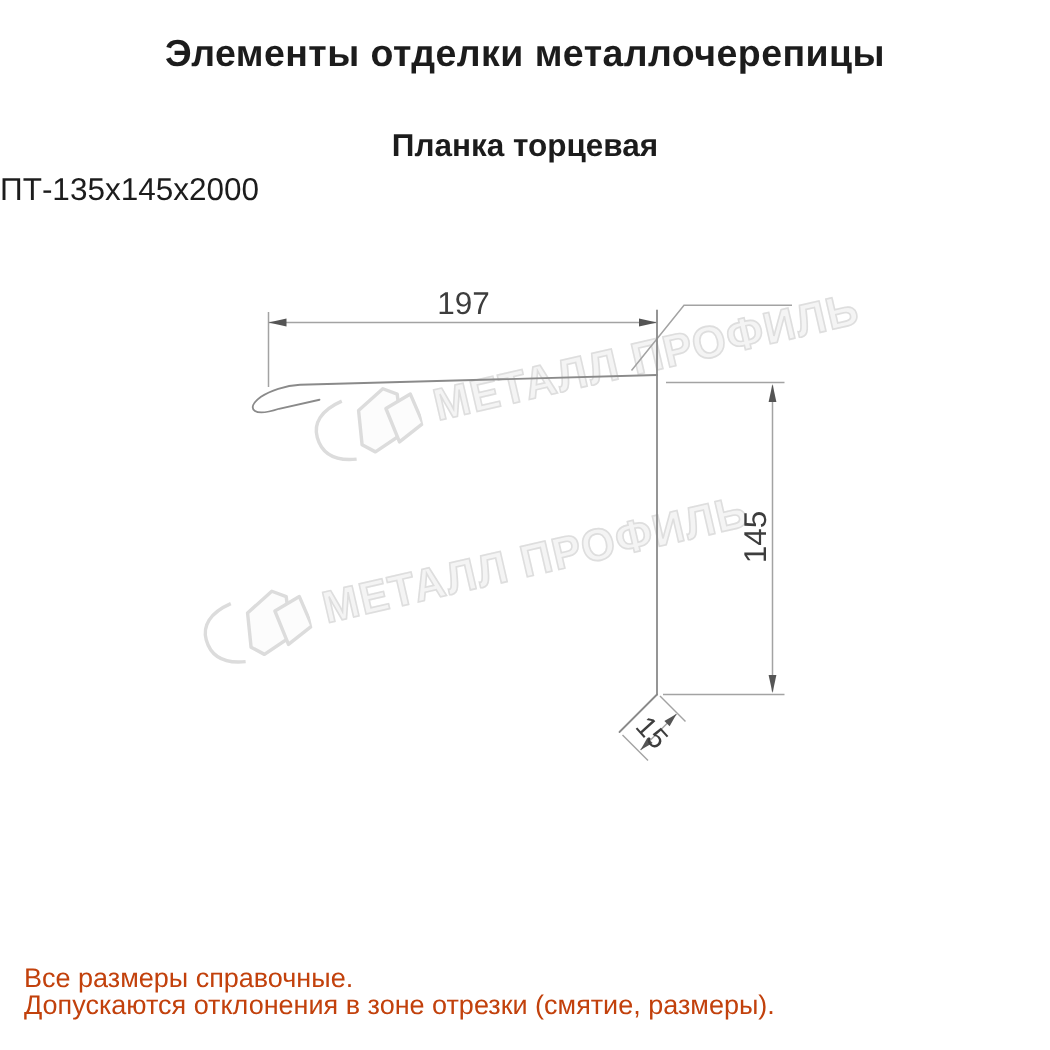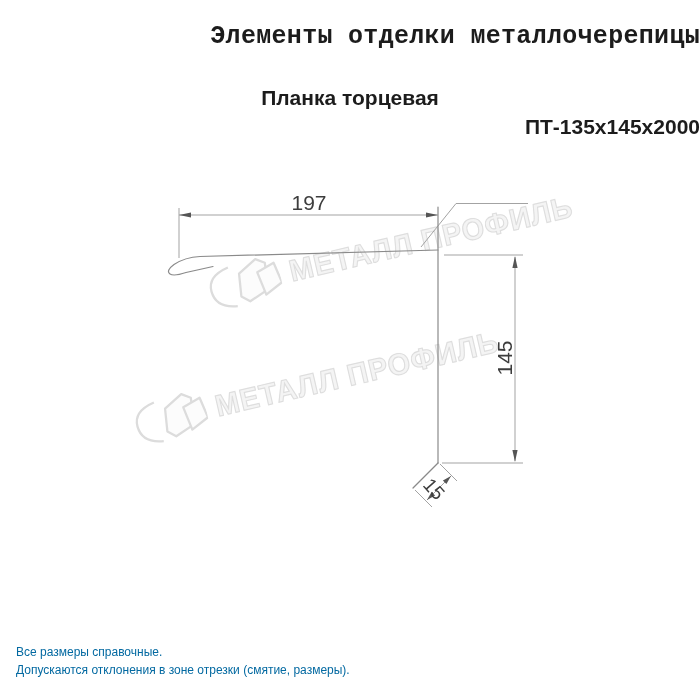--- a/index.html
+++ b/index.html
@@ -1,30 +1,30 @@
 <!DOCTYPE html>
 <html><head>
 <meta charset="utf-8">
 <style>
   html,body{margin:0;padding:0;background:#fff;}
   .page{
     position:relative;width:700px;height:700px;background:#ffffff;overflow:hidden;
     font-family:"Liberation Sans",sans-serif;color:#1c1c1c;
   }
   .page-title{
-    position:absolute;top:22px;left:0;width:700px;text-align:right;
-    font-size:25px;font-weight:bold;letter-spacing:.3px;color:#1c1c1c;margin:0;font-family:Liberation Mono, monospace;
+    position:absolute;top:22px;left:0;width:700px;text-align:center;
+    font-size:25px;font-weight:bold;letter-spacing:.3px;color:#1c1c1c;margin:0;
   }
   .product-name{
     position:absolute;top:86px;left:0;width:700px;text-align:center;
     font-size:21px;font-weight:bold;color:#1c1c1c;margin:0;
   }
   .product-code{
-    position:absolute;top:115px;left:0;width:700px;text-align:right;
-    font-size:21px;font-weight:bold;color:#1c1c1c;margin:0;
+    position:absolute;top:115px;left:0;width:700px;text-align:left;
+    font-size:21px;font-weight:normal;color:#1c1c1c;margin:0;
   }
   .watermark{
     position:absolute;display:flex;align-items:center;gap:10px;
     transform-origin:0 50%;pointer-events:none;white-space:nowrap;
   }
   .watermark .wm-text{
     font-size:30px;font-weight:bold;letter-spacing:1px;
     color:#f4f4f4;-webkit-text-stroke:1.1px #dedede;
     text-shadow:0 0 1px #e2e2e2;
     transform:scaleX(.96);transform-origin:left center;
@@ -36,21 +36,21 @@
     position:absolute;color:#3d3d3d;font-size:21px;line-height:1;
   }
   .dim-width{left:279px;top:192px;width:60px;text-align:center;}
   .dim-height{left:504px;top:358px;transform:translate(-50%,-50%) rotate(-90deg);}
   .dim-kick{left:434px;top:489px;font-size:19px;transform:translate(-50%,-50%) rotate(48deg);}
   .face-label{
     position:absolute;left:455px;top:186px;width:78px;text-align:center;
     font-size:17px;line-height:18px;color:#333;
   }
   .footer{
-    position:absolute;left:16px;top:644px;font-size:12px;line-height:17.5px;color:#0369a1;
+    position:absolute;left:16px;top:644px;font-size:18px;line-height:17.5px;color:#c2410c;
   }
 </style>
 </head>
 <body>
 
 <div class="page">
 
   <h1 class="page-title">Элементы отделки металлочерепицы</h1>
   <h2 class="product-name">Планка торцевая</h2>
   <h3 class="product-code">ПТ-135х145х2000</h3>

